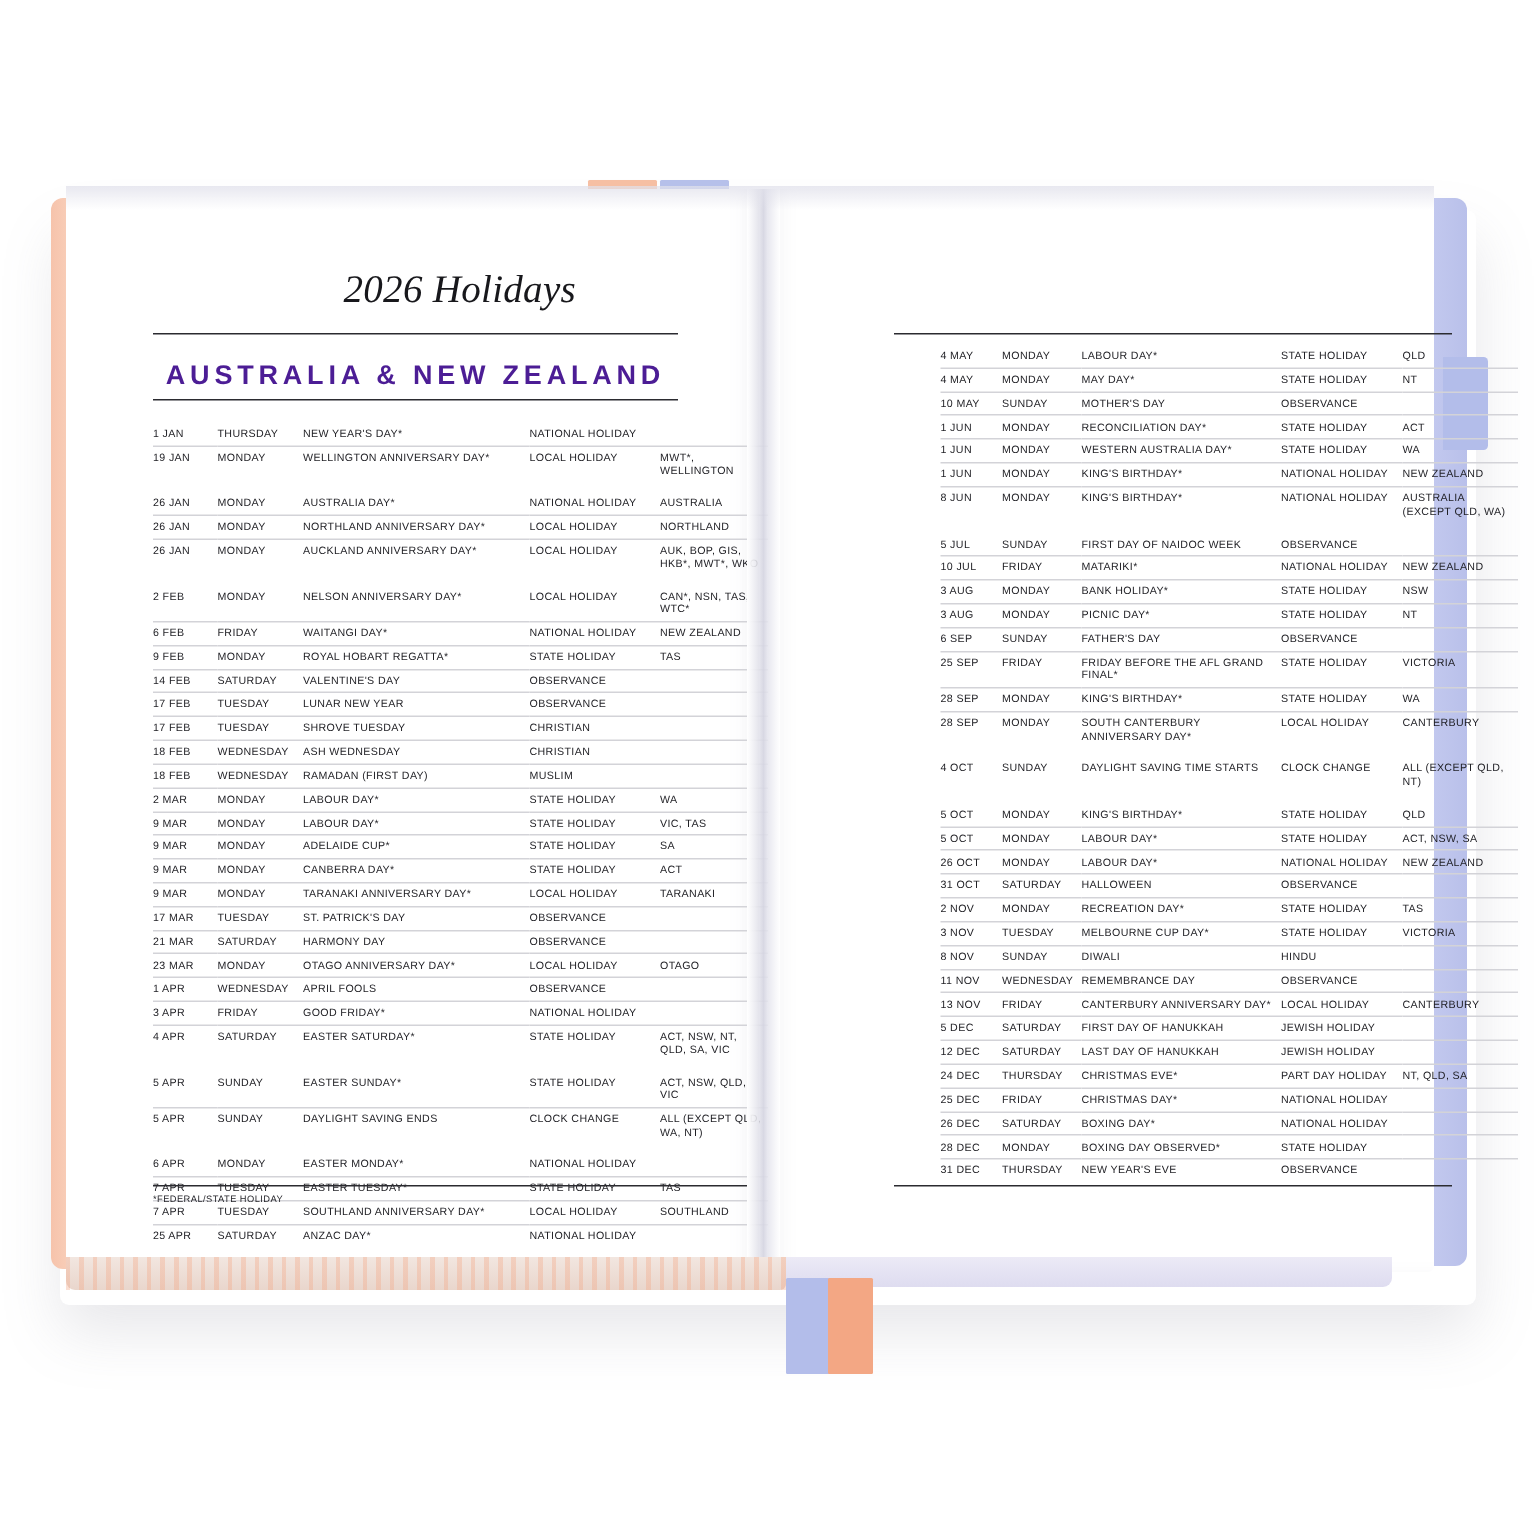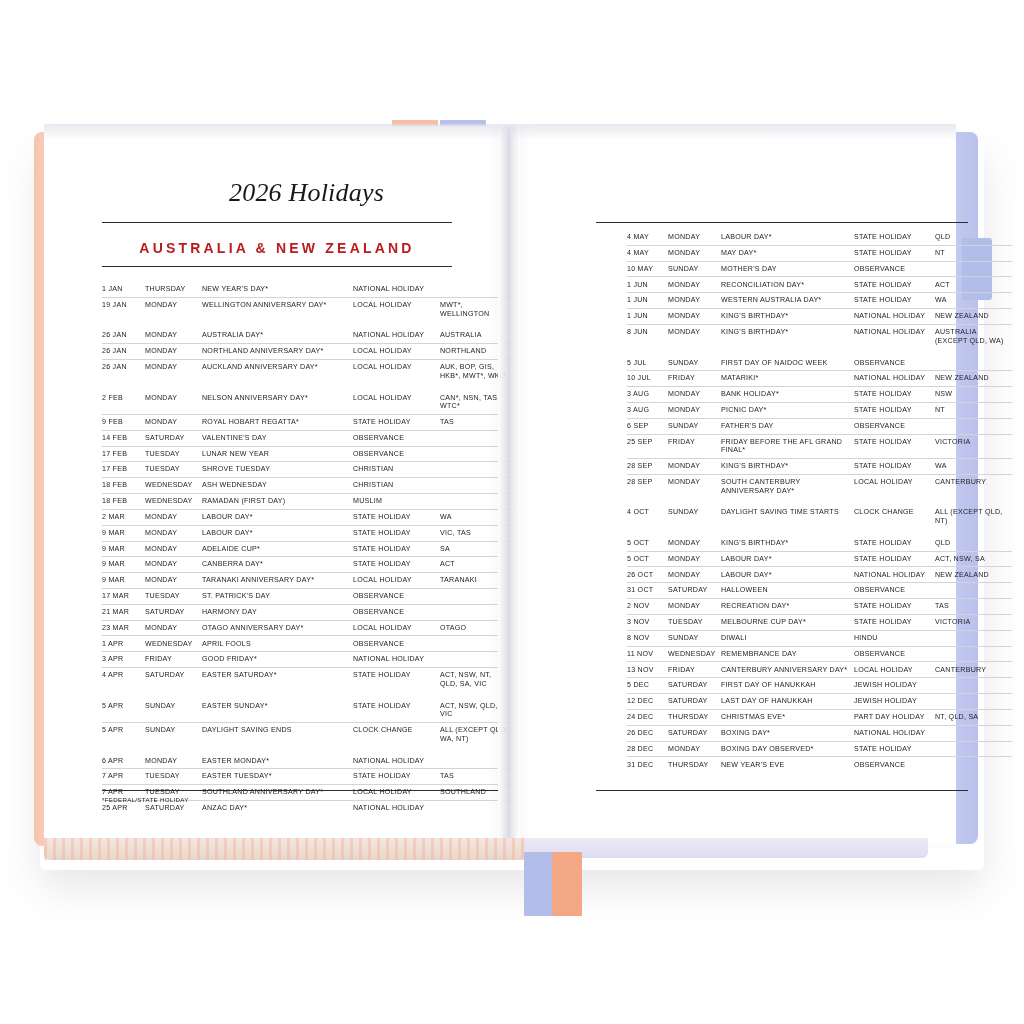--- a/index.html
+++ b/index.html
@@ -184,24 +184,24 @@
     position: absolute;
     height: 1px;
     background: #2b2b30;
   }
 
   .section-title {
     position: absolute;
     left: 0;
     width: 100%;
     text-align: center;
-    font-size: 14px;
+    font-size: 18px;
     letter-spacing: 3.2px;
     font-weight: 700;
-    color: #b91c1c;
+    color: #4c1d95;
   }
 
   table.holidays {
     position: absolute;
     border-collapse: collapse;
     table-layout: fixed;
     font-size: 7.1px;
     color: #1d1d22;
     letter-spacing: 0.25px;
   }
@@ -316,20 +316,27 @@
                 <td colspan="5"></td>
               </tr>
               <tr class="firstrow">
                 <td class="c-date">2 FEB</td>
                 <td class="c-day">MONDAY</td>
                 <td class="c-name">NELSON ANNIVERSARY DAY*</td>
                 <td class="c-type">LOCAL HOLIDAY</td>
                 <td class="c-region">CAN*, NSN, TAS, WTC*</td>
               </tr>
               <tr>
+                <td class="c-date">6 FEB</td>
+                <td class="c-day">FRIDAY</td>
+                <td class="c-name">WAITANGI DAY*</td>
+                <td class="c-type">NATIONAL HOLIDAY</td>
+                <td class="c-region">NEW ZEALAND</td>
+              </tr>
+              <tr>
                 <td class="c-date">9 FEB</td>
                 <td class="c-day">MONDAY</td>
                 <td class="c-name">ROYAL HOBART REGATTA*</td>
                 <td class="c-type">STATE HOLIDAY</td>
                 <td class="c-region">TAS</td>
               </tr>
               <tr>
                 <td class="c-date">14 FEB</td>
                 <td class="c-day">SATURDAY</td>
                 <td class="c-name">VALENTINE'S DAY</td>
@@ -700,20 +707,27 @@
                 <td class="c-region"></td>
               </tr>
               <tr>
                 <td class="c-date">24 DEC</td>
                 <td class="c-day">THURSDAY</td>
                 <td class="c-name">CHRISTMAS EVE*</td>
                 <td class="c-type">PART DAY HOLIDAY</td>
                 <td class="c-region">NT, QLD, SA</td>
               </tr>
               <tr>
+                <td class="c-date">25 DEC</td>
+                <td class="c-day">FRIDAY</td>
+                <td class="c-name">CHRISTMAS DAY*</td>
+                <td class="c-type">NATIONAL HOLIDAY</td>
+                <td class="c-region"></td>
+              </tr>
+              <tr>
                 <td class="c-date">26 DEC</td>
                 <td class="c-day">SATURDAY</td>
                 <td class="c-name">BOXING DAY*</td>
                 <td class="c-type">NATIONAL HOLIDAY</td>
                 <td class="c-region"></td>
               </tr>
               <tr>
                 <td class="c-date">28 DEC</td>
                 <td class="c-day">MONDAY</td>
                 <td class="c-name">BOXING DAY OBSERVED*</td>

